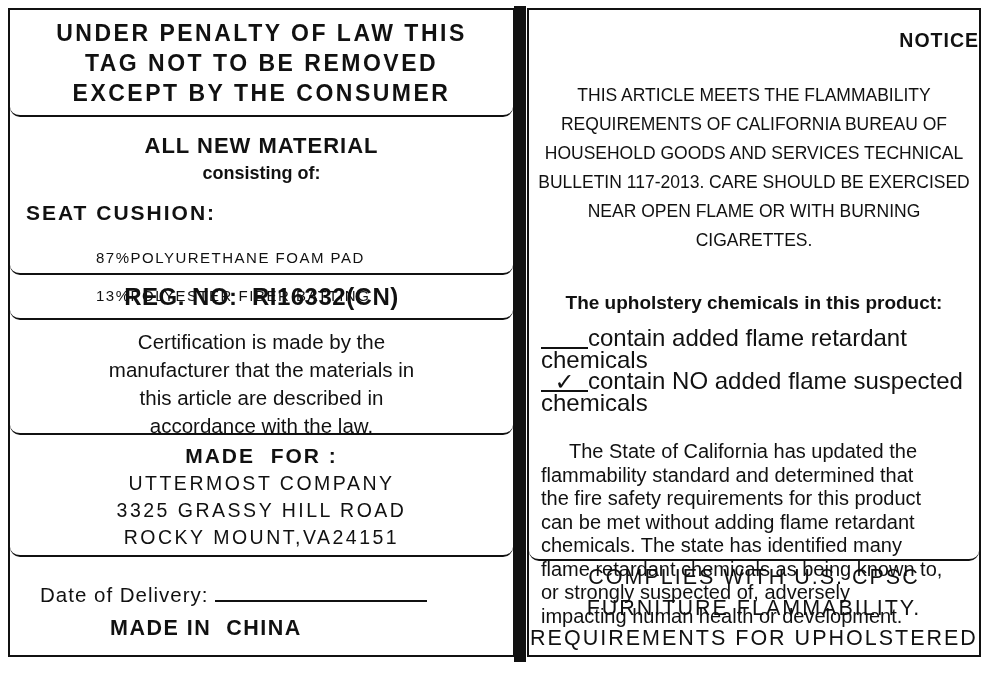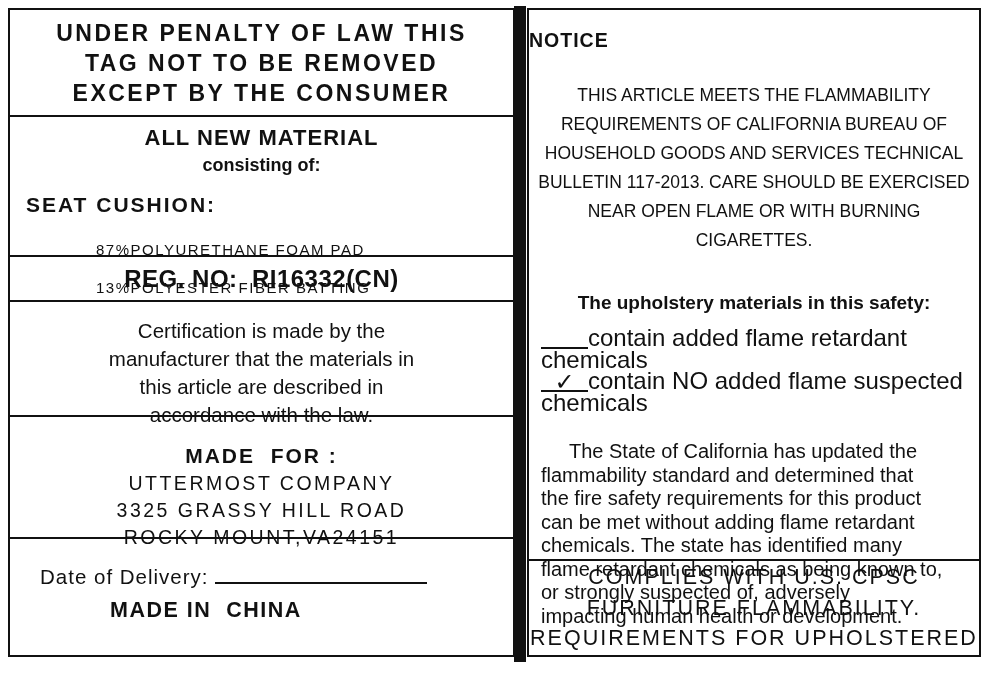--- a/index.html
+++ b/index.html
@@ -29,64 +29,64 @@
   .panel-right { left: 527px; width: 454px; }
   .divider-bar {
     position: absolute;
     left: 514px;
     top: 6px;
     width: 12px;
     height: 656px;
     background: #111111;
   }
   .section { box-sizing: border-box; }
-  .rule-below { border-bottom: 2.5px solid #111111; }
+  .rule-below { border-bottom: 2.5px solid #111111; border-radius: 10px; }
   .pre { white-space: pre-wrap; }
 
   
   .sec-penalty {
     height: 107px;
     display: flex; align-items: center; justify-content: center;
   }
   .penalty-text {
     font-weight: bold;
     font-size: 23px;
     letter-spacing: 2.5px;
     line-height: 30px;
     text-align: center;
   }
-  .sec-material { height: 140px; padding-top: 8px; }
+  .sec-material { height: 158px; padding-top: 16px; }
   .material-title    { font-weight: bold; font-size: 22px; letter-spacing: 1px; text-align: center; }
   .material-subtitle { font-weight: bold; font-size: 18px; text-align: center; margin-top: 4px; }
   .material-part     { font-weight: bold; font-size: 21px; letter-spacing: 2px; padding-left: 16px; margin-top: 17px; }
   .material-contents { font-size: 15px; letter-spacing: 1.5px; line-height: 38px; padding-left: 86px; margin-top: 14px; }
   .sec-reg {
     height: 45px;
     display: flex; align-items: center; justify-content: center;
   }
   .reg-text { font-weight: bold; font-size: 24px; letter-spacing: 0.5px; }
-  .sec-cert { height: 115px; padding-top: 15px; }
+  .sec-cert { height: 115px; padding-top: 8px; }
   .cert-text { font-size: 20.5px; line-height: 28px; text-align: center; }
-  .sec-made-for { height: 122px; padding-top: 27px; }
+  .sec-made-for { height: 122px; padding-top: 9px; }
   .made-for-label { font-weight: bold; font-size: 21px; letter-spacing: 2px; text-align: center; }
   .made-for-lines { font-size: 19.5px; letter-spacing: 2.5px; line-height: 27px; text-align: center; margin-top: 2px; }
   .sec-delivery { flex: 1; }
   .delivery-row { margin: 26px 0 0 30px; font-size: 20.5px; letter-spacing: 1px; }
   .delivery-blank {
     display: inline-block;
     width: 212px;
     border-bottom: 2px solid #111111;
     height: 16px;
     margin-left: 6px;
   }
   .made-in { font-weight: bold; font-size: 21.5px; letter-spacing: 1.5px; margin: 9px 0 0 100px; }
 
   
   .sec-notice { height: 551px; }
-  .notice-title { font-weight: bold; font-size: 19.5px; letter-spacing: 1px; text-align: left; margin-top: 19px; }
+  .notice-title { font-weight: bold; font-size: 19.5px; letter-spacing: 1px; text-align: right; margin-top: 19px; }
   .notice-body { font-size: 17.5px; line-height: 29px; text-align: center; margin-top: 29px; }
   .upholstery-heading { font-weight: bold; font-size: 19px; text-align: center; margin-top: 37px; }
   .options { margin-top: 13px; padding-left: 12px; font-size: 24px; line-height: 21.5px; }
   .option-item { margin-bottom: 0; }
   .option-blank {
     display: inline-block;
     width: 47px;
     border-bottom: 2px solid #111111;
     text-align: center;
     height: 19px;
@@ -156,21 +156,21 @@
 
 <div class="panel panel-right">
 
   <div class="section sec-notice rule-below">
     <div class="notice-title pre">NOTICE</div>
     <div class="notice-body pre">THIS ARTICLE MEETS THE FLAMMABILITY
 REQUIREMENTS OF CALIFORNIA BUREAU OF
 HOUSEHOLD GOODS AND SERVICES TECHNICAL
 BULLETIN 117-2013. CARE SHOULD BE EXERCISED
 NEAR OPEN FLAME OR WITH BURNING CIGARETTES.</div>
-    <div class="upholstery-heading pre">The upholstery materials in this safety:</div>
+    <div class="upholstery-heading pre">The upholstery chemicals in this product:</div>
 
     <div class="options">
       <div class="option-item">
         <span class="option-blank"><span></span></span><span class="pre">contain added flame retardant</span>
         <div class="pre">chemicals</div>
       </div>
       <div class="option-item">
         <span class="option-blank"><span>✓</span></span><span class="pre">contain NO added flame suspected</span>
         <div class="pre">chemicals</div>
       </div>

